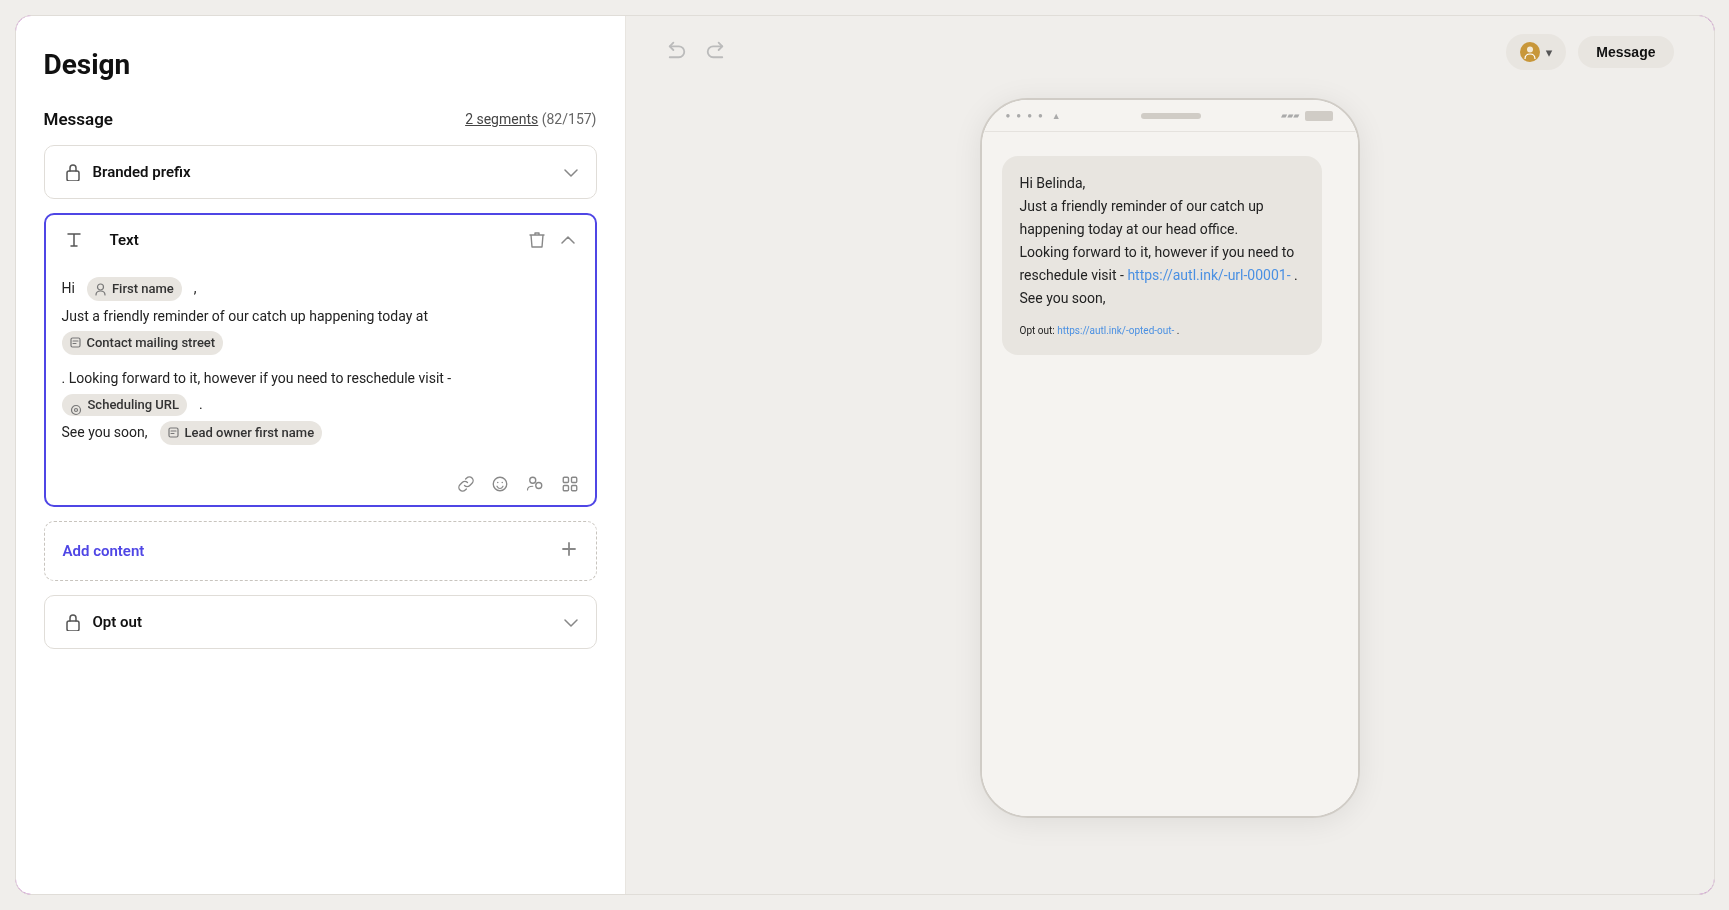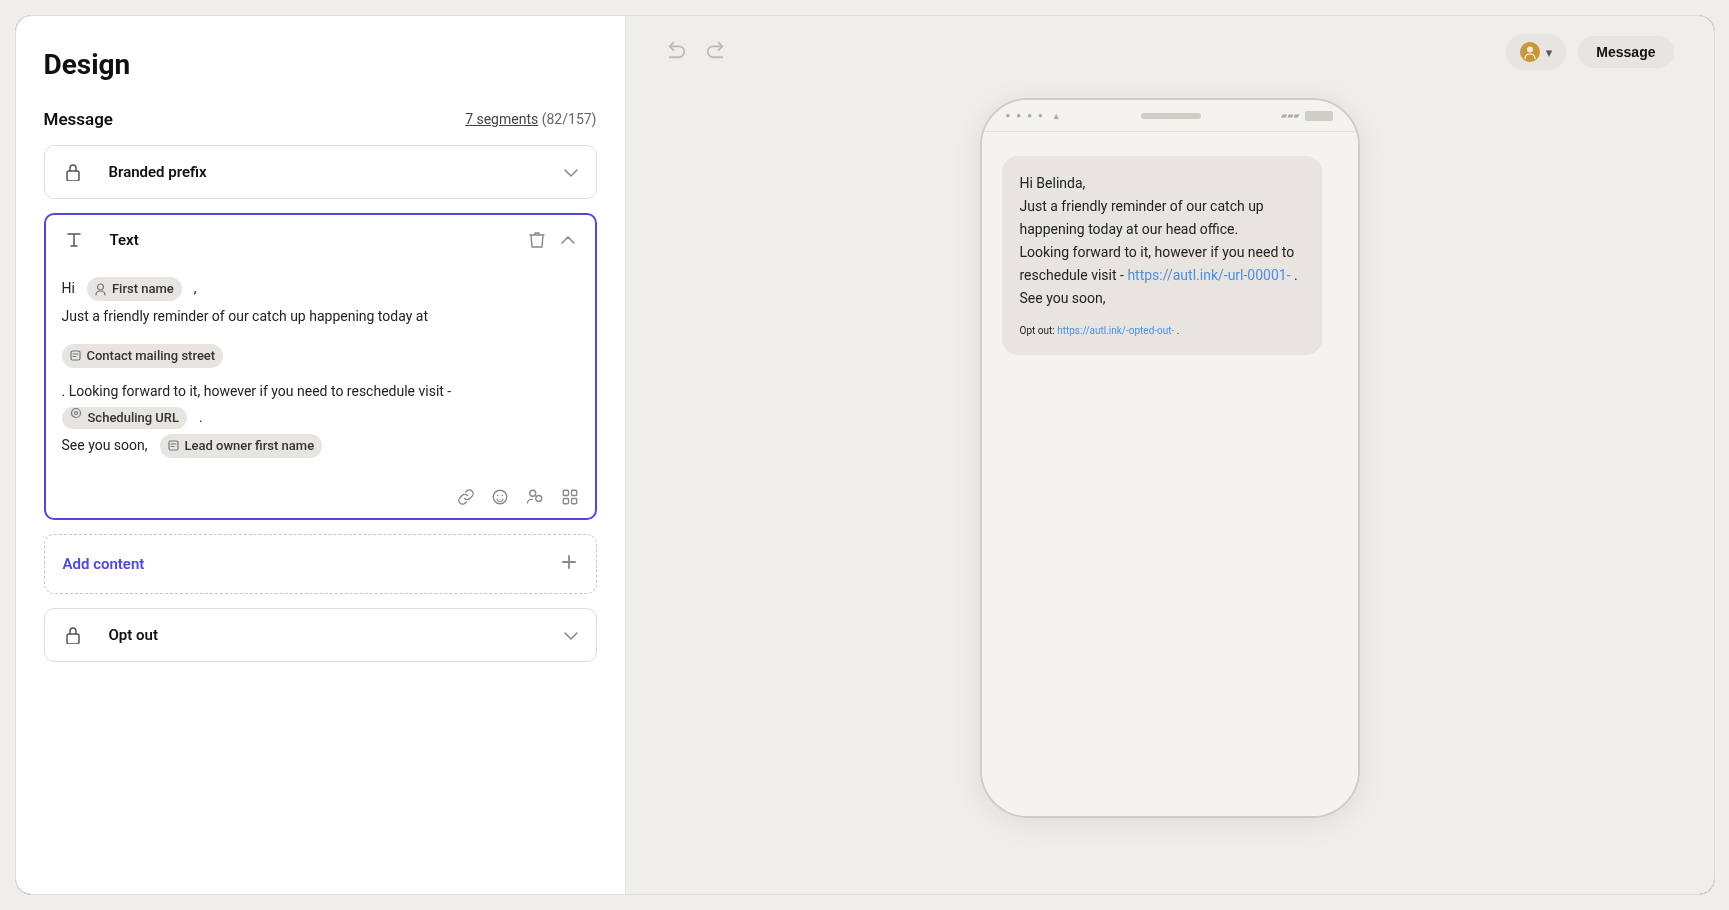--- a/index.html
+++ b/index.html
@@ -68,21 +68,21 @@
     .card-header {
       display: flex;
       align-items: center;
       justify-content: space-between;
       padding: 16px 18px;
       cursor: pointer;
     }
     .card-header-left {
       display: flex;
       align-items: center;
-      gap: 26px;
+      gap: 10px;
     }
     .card-icon {
       width: 20px;
       height: 20px;
       display: flex;
       align-items: center;
       justify-content: center;
       color: #555;
       font-size: 16px;
     }
@@ -162,21 +162,21 @@
       gap: 4px;
       background: #e8e5e0;
       border-radius: 12px;
       padding: 1px 8px;
       font-size: 13px;
       color: #333;
       font-weight: 500;
     }
     .scheduling-chip {
       display: inline-flex;
-      align-items: flex-start;
+      align-items: flex-end;
       gap: 4px;
       background: #e8e5e0;
       border-radius: 12px;
       padding: 0 8px;
       font-size: 13px;
       color: #333;
       font-weight: 500;
     }
     
     .editor-toolbar {
@@ -357,21 +357,21 @@
 <body>
 
 <div class="main-container">
 
   <div class="left-panel">
     <h1 class="design-title">Design</h1>
 
     <div class="message-header">
       <span class="message-label">Message</span>
       <span class="segments-info">
-        <a class="segments-link">7 segments</a>
+        <a class="segments-link">2 segments</a>
         <span>(82/157)</span>
       </span>
     </div>
 
     <div class="card">
       <div class="card-header">
         <div class="card-header-left">
           <span class="card-icon">
             <svg width="16" height="18" viewBox="0 0 16 18" fill="none" xmlns="http://www.w3.org/2000/svg">
               <rect x="2" y="8" width="12" height="10" rx="2" stroke="#555" stroke-width="1.5"></rect>
@@ -423,21 +423,21 @@
               </svg>
             First name
           </span>
           <span>,</span>
         </div>
 
         <div class="text-line" style="margin-top:4px">
           <span>Just a friendly reminder of our catch up happening today at</span>
         </div>
 
-        <div class="text-line" style="margin-top:15px">
+        <div class="text-line" style="margin-top:2px">
           <span class="token-chip">
             <svg width="11" height="11" viewBox="0 0 11 11" fill="none" style="margin-right:2px">
                 <rect x="1" y="1" width="9" height="9" rx="1.5" stroke="#777" stroke-width="1.2"></rect>
                 <path d="M3 4h5M3 6.5h3" stroke="#777" stroke-width="1.1" stroke-linecap="round"></path>
               </svg>
             Contact mailing street
           </span>
           <span>. Looking forward to it, however if you need to reschedule visit -</span>
         </div>
 

